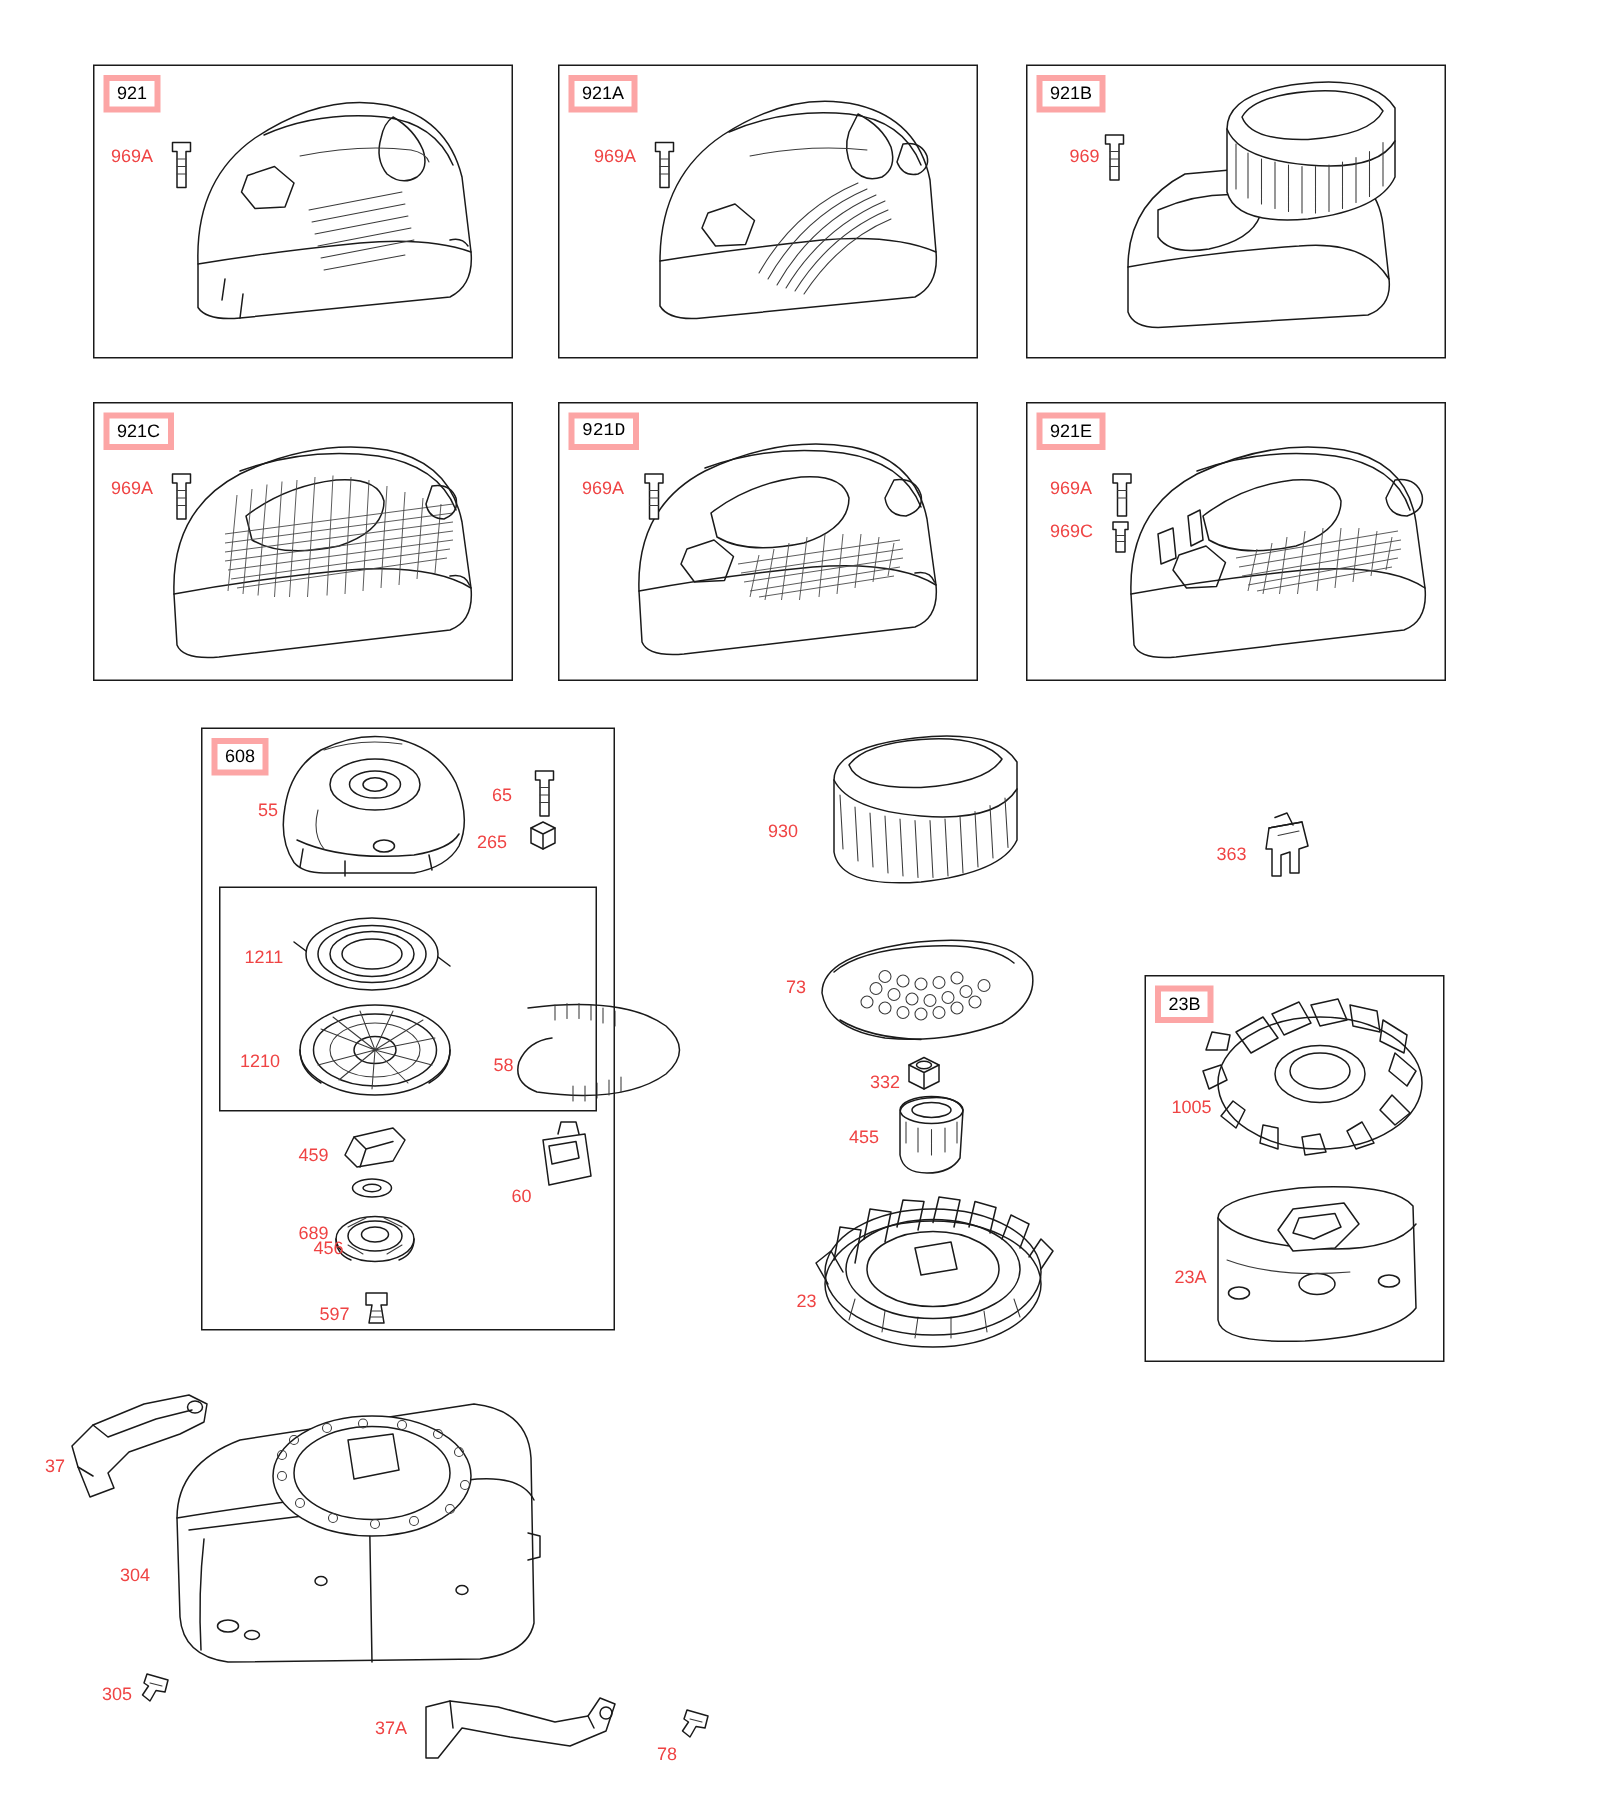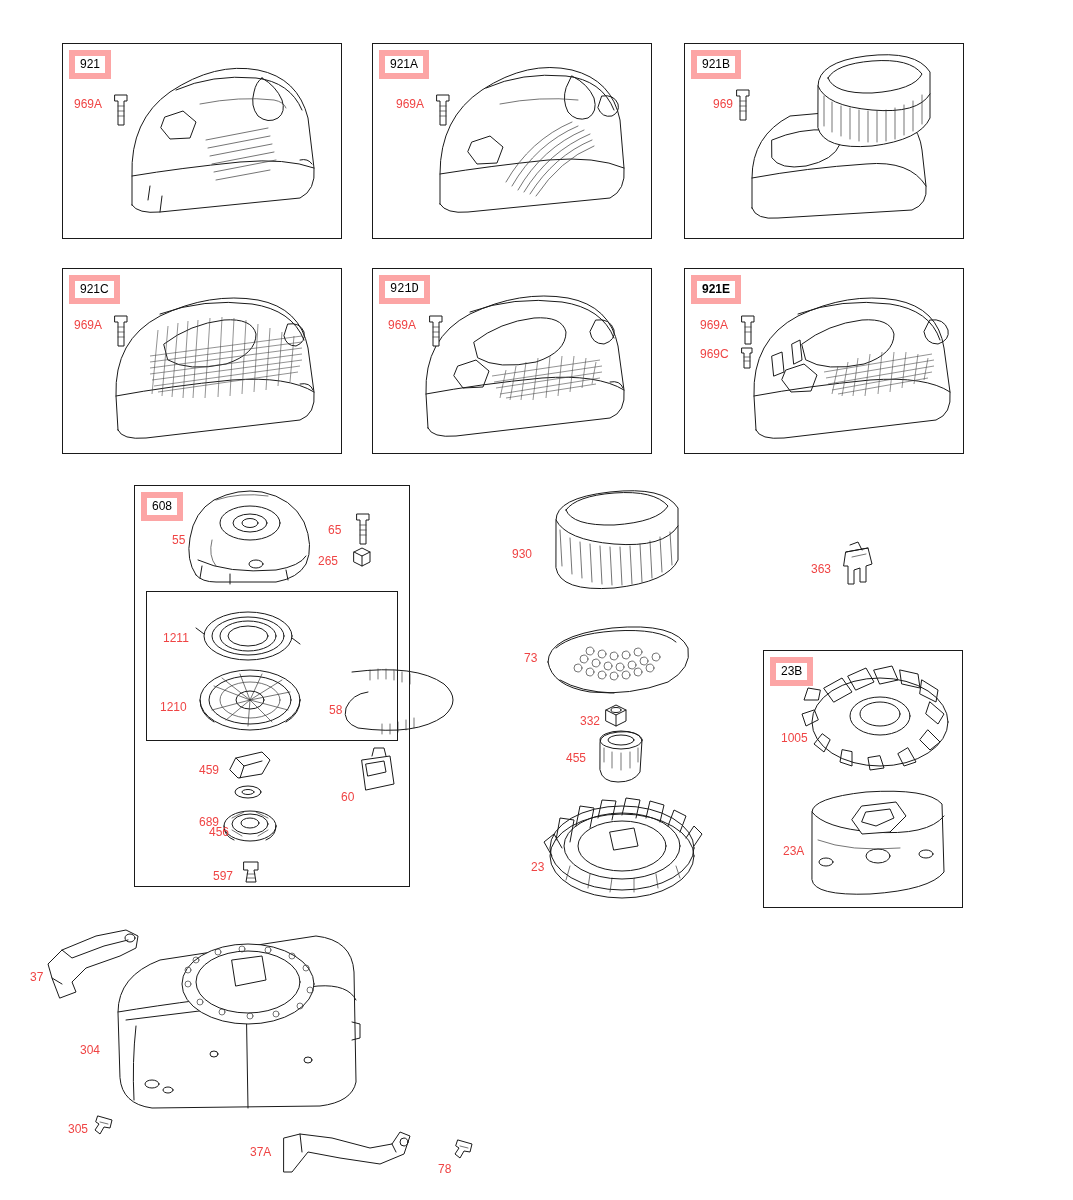--- a/index.html
+++ b/index.html
@@ -22,21 +22,21 @@
     height: 1200px;
   }
   .panel {
     position: absolute;
     border: 1px solid #1a1a1a;
     box-sizing: border-box;
     background: transparent;
   }
   .panel-tag {
     position: absolute;
-    border: 6px solid #fca5a5;
+    border: 4px solid #fca5a5;
     box-sizing: border-box;
     background: #ffffff;
     font-size: 12px;
     line-height: 17px;
     text-align: center;
     padding: 0 5px;
     white-space: nowrap;
   }
   .ref {
     position: absolute;
@@ -440,21 +440,21 @@
   <div class="panel" style="left:684px;top:268px;width:280px;height:186px;"></div>
   <div class="panel" style="left:134px;top:485px;width:276px;height:402px;"></div>
   <div class="panel" style="left:146px;top:591px;width:252px;height:150px;"></div>
   <div class="panel" style="left:763px;top:650px;width:200px;height:258px;"></div>
 
   <div class="panel-tag" style="left:69px;top:50px;">921</div>
   <div class="panel-tag" style="left:379px;top:50px;">921A</div>
   <div class="panel-tag" style="left:691px;top:50px;">921B</div>
   <div class="panel-tag" style="left:69px;top:275px;">921C</div>
   <div class="panel-tag" style="left:379px;top:275px;font-family:Liberation Mono, monospace;">921D</div>
-  <div class="panel-tag" style="left:691px;top:275px;font-weight:bold;">921E</div>
+  <div class="panel-tag" style="left:691px;top:275px;">921E</div>
   <div class="panel-tag" style="left:141px;top:492px;">608</div>
   <div class="panel-tag" style="left:770px;top:657px;">23B</div>
 
   <div class="ref" style="left:74px;top:98px;">969A</div>
   <div class="ref" style="left:396px;top:98px;">969A</div>
   <div class="ref" style="left:713px;top:98px;">969</div>
   <div class="ref" style="left:74px;top:319px;">969A</div>
   <div class="ref" style="left:388px;top:319px;">969A</div>
   <div class="ref" style="left:700px;top:319px;">969A</div>
   <div class="ref" style="left:700px;top:348px;">969C</div>

